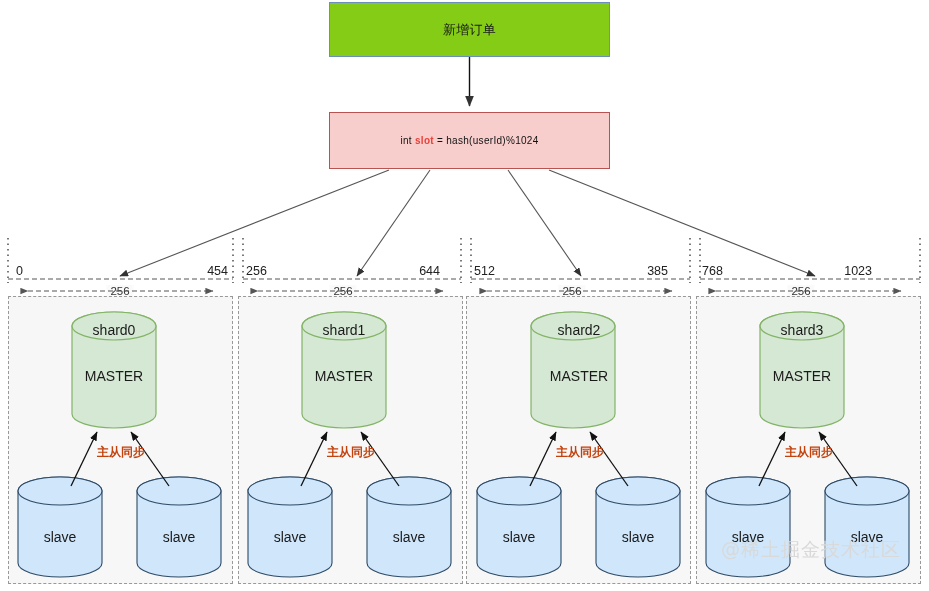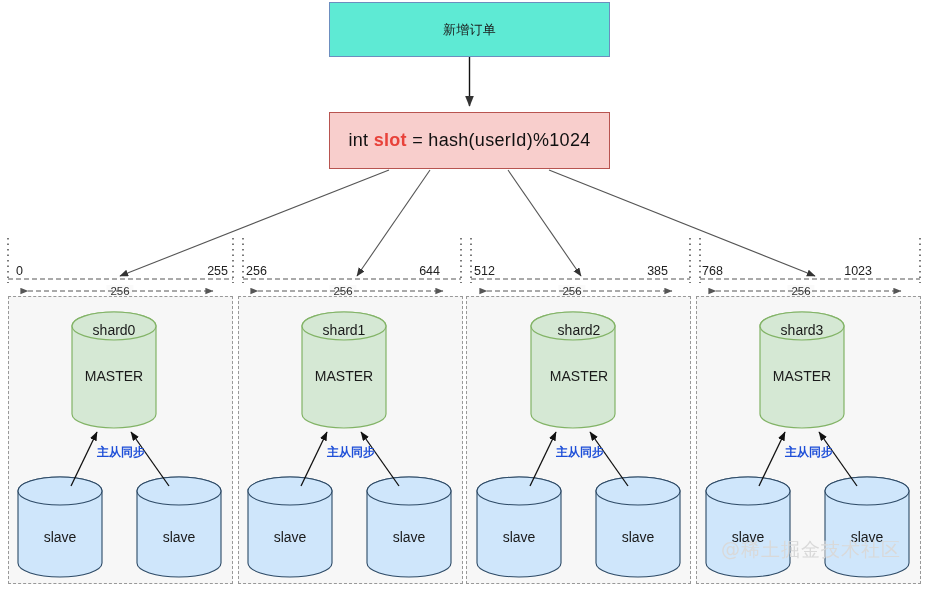--- a/index.html
+++ b/index.html
@@ -16,27 +16,27 @@
   #stage { position: absolute; inset: 0; }
 
   
   .proc-box {
     position: absolute;
     display: flex; align-items: center; justify-content: center;
     font-size: 13px; letter-spacing: .3px;
   }
   #new-order-box {
     left: 329px; top: 2px; width: 281px; height: 55px;
-    background: #5eead4; border: 1px solid #6c8ebf;
+    background: #84cc16; border: 1px solid #6c8ebf;
   }
   #slot-box {
     left: 329px; top: 112px; width: 281px; height: 57px;
     background: #f8cecc; border: 1px solid #b85450;
   }
-  #slot-box .expr { font-size: 18px; white-space: nowrap; }
+  #slot-box .expr { font-size: 10px; white-space: nowrap; }
   #slot-box .kw { color: #111; }
   #slot-box .slot-word { color: #e8423a; font-weight: bold; }
 
   
   #wires { position: absolute; left: 0; top: 0; width: 929px; height: 591px; pointer-events: none; }
 
   
   .range-num {
     position: absolute; top: 264px;
     font-size: 12.5px; color: #222; white-space: nowrap;
@@ -68,21 +68,21 @@
     text-align: center; font-size: 14px; color: #1a1a1a;
     pointer-events: none;
   }
   .master-cyl .cap-label { top: 10px; }
   .master-cyl .body-label { top: 56px; }
   .slave-cyl .body-label { top: 52px; }
 
   
   .sync-label {
     position: absolute; top: 444px;
-    font-size: 12px; font-weight: bold; color: #1d4ed8;
+    font-size: 12px; font-weight: bold; color: #c2410c;
     white-space: nowrap; transform: translateX(-50%);
   }
 
   
   #watermark {
     position: absolute; right: 28px; bottom: 28px;
     font-size: 19px; color: #d9d9d9;
     letter-spacing: 1px; white-space: nowrap;
     font-family: "DejaVu Sans", sans-serif;
   }
@@ -94,21 +94,21 @@
 
   <div class="proc-box" id="new-order-box">
     <span>新增订单</span>
   </div>
 
   <div class="proc-box" id="slot-box">
     <span class="expr"><span class="kw">int </span><span class="slot-word">slot</span><span class="kw"> = hash(userId)%1024</span></span>
   </div>
 
   <div class="range-num" style="left:16px">0</div>
-  <div class="range-num r" style="left:192px;width:36px">255</div>
+  <div class="range-num r" style="left:192px;width:36px">454</div>
 
   <div class="range-num" style="left:246px">256</div>
   <div class="range-num r" style="left:404px;width:36px">644</div>
 
   <div class="range-num" style="left:474px">512</div>
   <div class="range-num r" style="left:632px;width:36px">385</div>
 
   <div class="range-num" style="left:702px">768</div>
   <div class="range-num r" style="left:828px;width:44px">1023</div>
 

